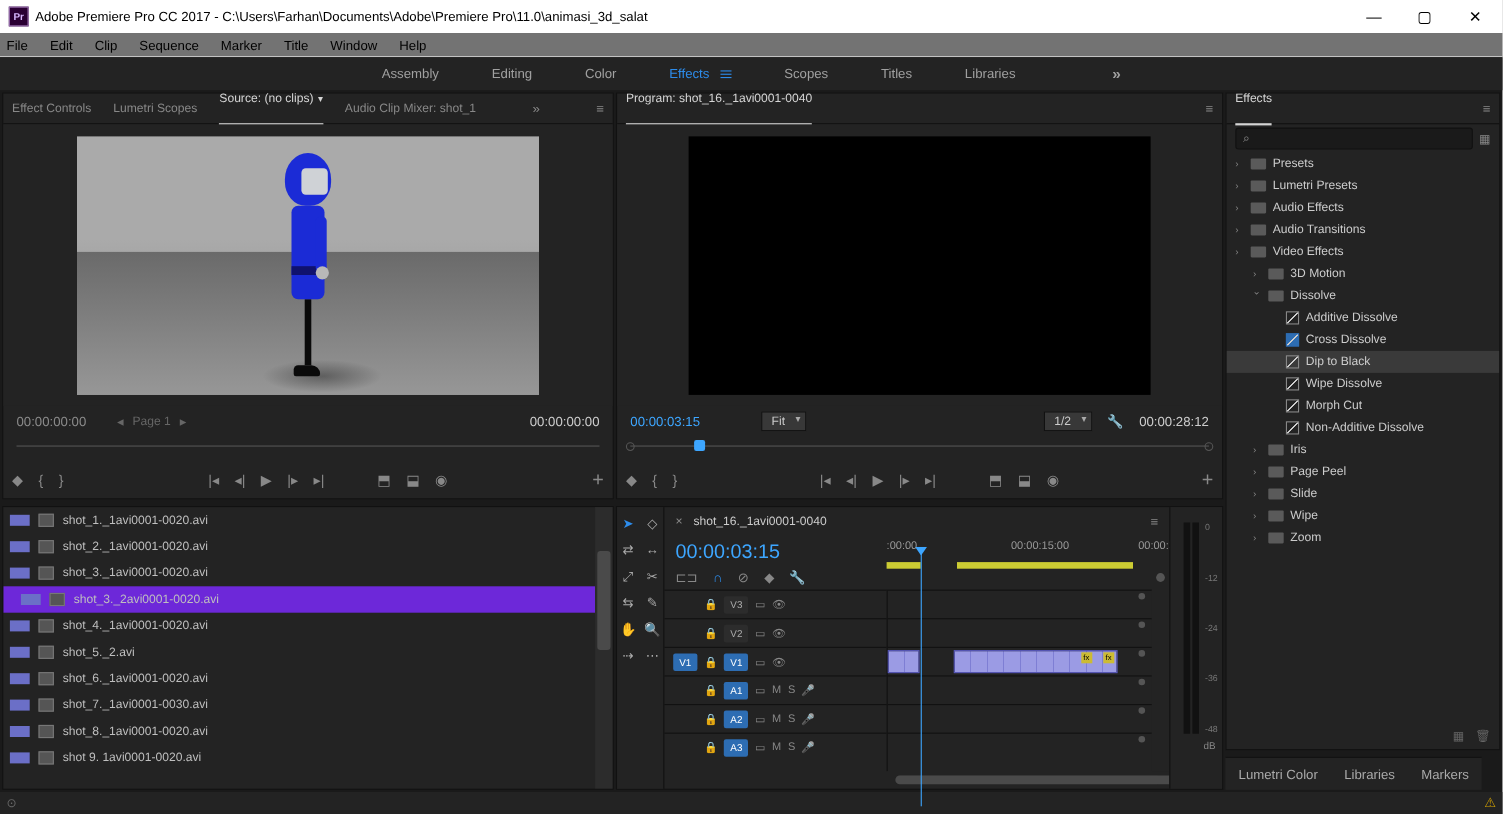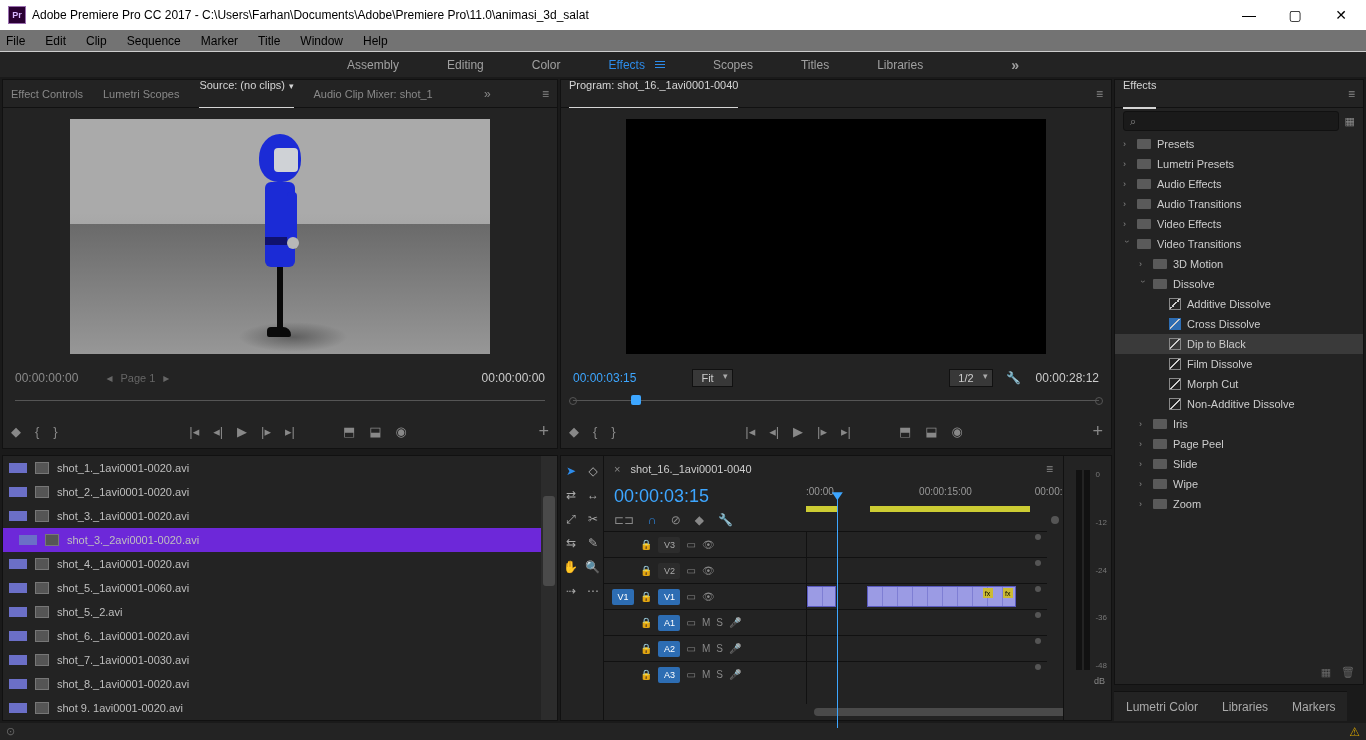--- a/index.html
+++ b/index.html
@@ -254,25 +254,20 @@
                 <span>shot_3._2avi0001-0020.avi</span>
               </div>
               <div class="proj-row">
                 <span class="proj-bar"></span>
                 <span class="proj-clip"></span>
                 <span>shot_4._1avi0001-0020.avi</span>
               </div>
               <div class="proj-row">
                 <span class="proj-bar"></span>
                 <span class="proj-clip"></span>
-                <span>shot_5._1avi0001-0060.avi</span>
-              </div>
-              <div class="proj-row">
-                <span class="proj-bar"></span>
-                <span class="proj-clip"></span>
                 <span>shot_5._2.avi</span>
               </div>
               <div class="proj-row">
                 <span class="proj-bar"></span>
                 <span class="proj-clip"></span>
                 <span>shot_6._1avi0001-0020.avi</span>
               </div>
               <div class="proj-row">
                 <span class="proj-bar"></span>
                 <span class="proj-clip"></span>
@@ -534,25 +529,20 @@
               <div class="fx-row" style="padding-left: 8px;">
                 <span class="chev">›</span>
                 <span class="fold"></span>
                 <span>Audio Transitions</span>
               </div>
               <div class="fx-row" style="padding-left: 8px;">
                 <span class="chev">›</span>
                 <span class="fold"></span>
                 <span>Video Effects</span>
               </div>
-              <div class="fx-row open" style="padding-left: 8px;">
-                <span class="chev">›</span>
-                <span class="fold"></span>
-                <span>Video Transitions</span>
-              </div>
               <div class="fx-row" style="padding-left: 24px;">
                 <span class="chev">›</span>
                 <span class="fold"></span>
                 <span>3D Motion</span>
               </div>
               <div class="fx-row open" style="padding-left: 24px;">
                 <span class="chev">›</span>
                 <span class="fold"></span>
                 <span>Dissolve</span>
               </div>
@@ -567,21 +557,21 @@
                 <span>Cross Dissolve</span>
               </div>
               <div class="fx-row sel" style="padding-left: 40px;">
                 <span class="chev"></span>
                 <span class="fx-ic"></span>
                 <span>Dip to Black</span>
               </div>
               <div class="fx-row" style="padding-left: 40px;">
                 <span class="chev"></span>
                 <span class="fx-ic"></span>
-                <span>Film Dissolve</span>
+                <span>Wipe Dissolve</span>
               </div>
               <div class="fx-row" style="padding-left: 40px;">
                 <span class="chev"></span>
                 <span class="fx-ic"></span>
                 <span>Morph Cut</span>
               </div>
               <div class="fx-row" style="padding-left: 40px;">
                 <span class="chev"></span>
                 <span class="fx-ic"></span>
                 <span>Non-Additive Dissolve</span>

